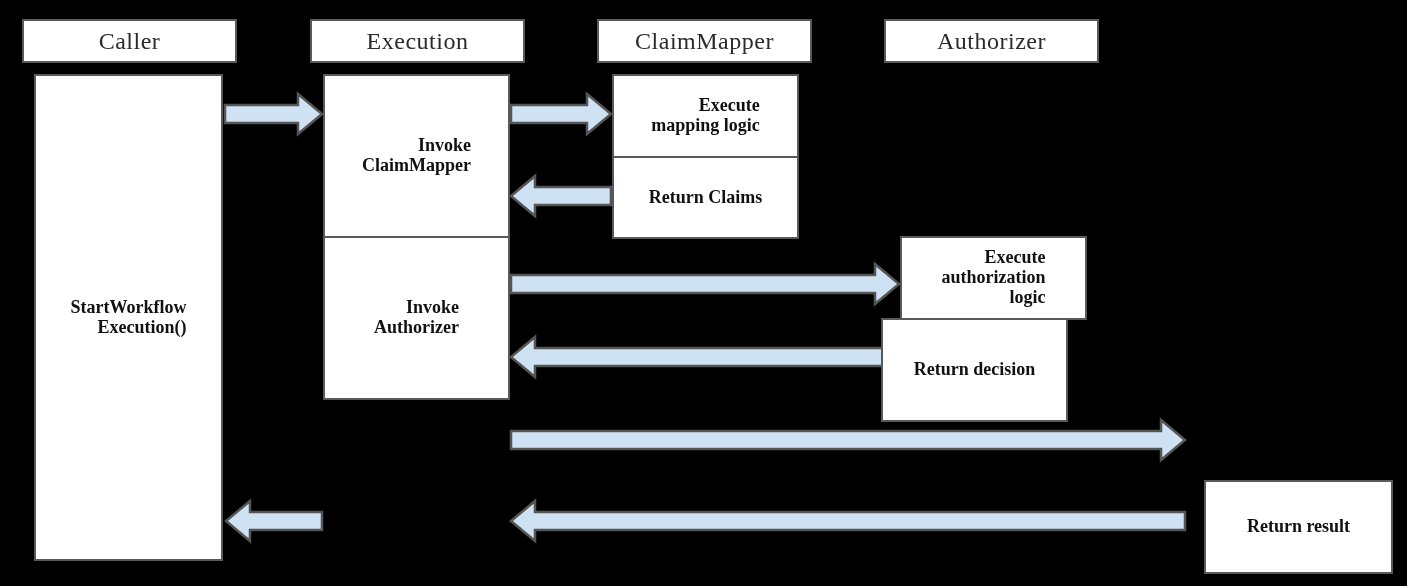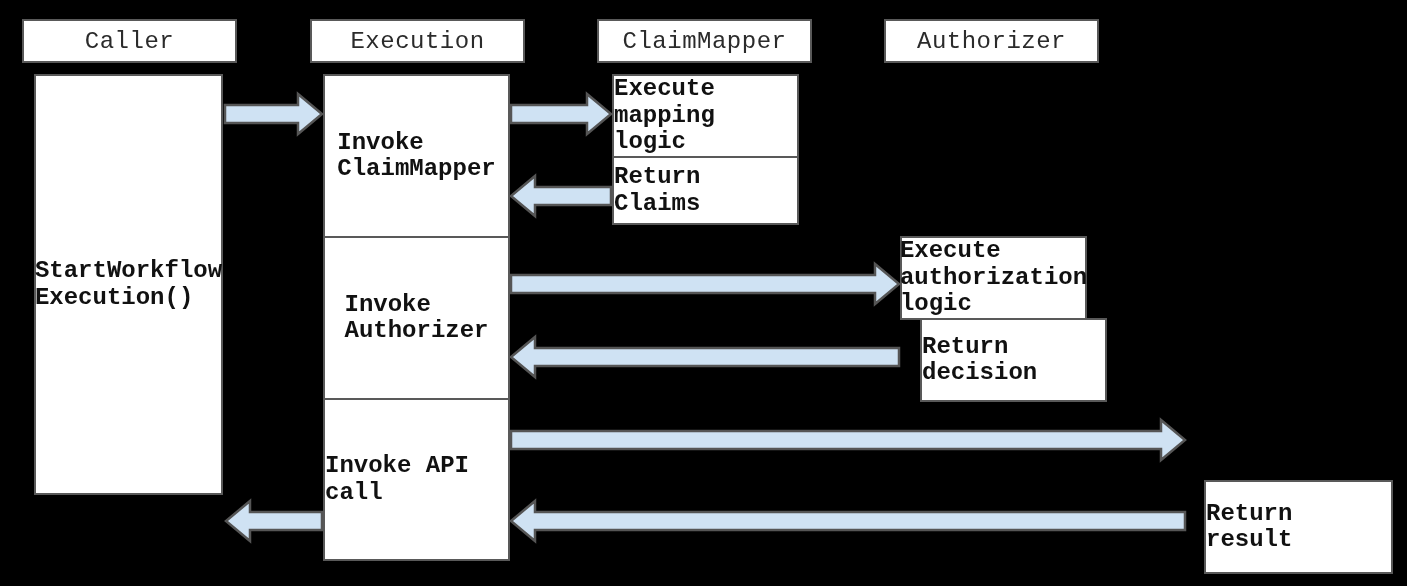--- a/index.html
+++ b/index.html
@@ -3,33 +3,33 @@
 <meta charset="utf-8">
 <style>
   :root{
     --background:#000000; --box-fill:#ffffff; --box-border:#595959;
     --arrow-fill:#cfe2f3; --arrow-stroke:#555555;
     --header-text:#2b2b2b; --label-text:#111111;
   }
   html,body{margin:0;padding:0;background:var(--background);}
   .canvas{
     position:relative;width:1407px;height:586px;background:var(--background);
-    font-family:Liberation Mono, monospace;overflow:hidden;
+    font-family:Liberation Serif, serif;overflow:hidden;
   }
   .hdr{
     position:absolute;box-sizing:border-box;height:44px;width:215px;top:19px;
     background:var(--box-fill);border:2px solid var(--box-border);
     display:flex;align-items:center;justify-content:center;
     font-size:24px;font-weight:400;color:var(--header-text);letter-spacing:0.5px;
   }
   .box{
     position:absolute;box-sizing:border-box;
     background:var(--box-fill);border:2px solid var(--box-border);
-    display:flex;align-items:center;justify-content:center;text-align:left;
-    font-size:24px;font-weight:700;color:var(--label-text);
+    display:flex;align-items:center;justify-content:center;text-align:right;
+    font-size:18px;font-weight:700;color:var(--label-text);
     line-height:1.1;white-space:pre-line;
   }
   svg.arrows{position:absolute;left:0;top:0;display:block;}
   svg.arrows polygon{fill:var(--arrow-fill);stroke:var(--arrow-stroke);stroke-width:2.5;}
 </style>
 </head>
 <body>
 
 <div class="canvas">
 
@@ -42,33 +42,32 @@
     <polygon points="511,431 1161,431 1161,420 1185,440 1161,460 1161,449 511,449"></polygon>
     <polygon points="1185,512 535,512 535,501 511,521 535,541 535,530 1185,530"></polygon>
     <polygon points="322,512 250,512 250,501 226,521 250,541 250,530 322,530"></polygon>
   </svg>
 
   <div class="hdr" style="left:22px">Caller</div>
   <div class="hdr" style="left:310px">Execution</div>
   <div class="hdr" style="left:597px">ClaimMapper</div>
   <div class="hdr" style="left:884px">Authorizer</div>
 
-  <div class="box" style="left:34px;top:74px;width:189px;height:421px">StartWorkflow
+  <div class="box" style="left:34px;top:74px;width:189px;height:487px">StartWorkflow
 Execution()</div>
 
   <div class="box" style="left:323px;top:74px;width:187px;height:164px">Invoke
 ClaimMapper</div>
   <div class="box" style="left:323px;top:236px;width:187px;height:164px">Invoke
 Authorizer</div>
-  <div class="box" style="left:323px;top:398px;width:187px;height:163px">Invoke API call</div>
 
   <div class="box" style="left:612px;top:74px;width:187px;height:84px">Execute
 mapping logic</div>
-  <div class="box" style="left:612px;top:156px;width:187px;height:69px">Return Claims</div>
+  <div class="box" style="left:612px;top:156px;width:187px;height:83px">Return Claims</div>
 
   <div class="box" style="left:900px;top:236px;width:187px;height:84px">Execute
 authorization
 logic</div>
-  <div class="box" style="left:920px;top:318px;width:187px;height:84px">Return decision</div>
+  <div class="box" style="left:881px;top:318px;width:187px;height:104px">Return decision</div>
 
   <div class="box" style="left:1204px;top:480px;width:189px;height:94px">Return result</div>
 
 </div>
 
 </body></html>

